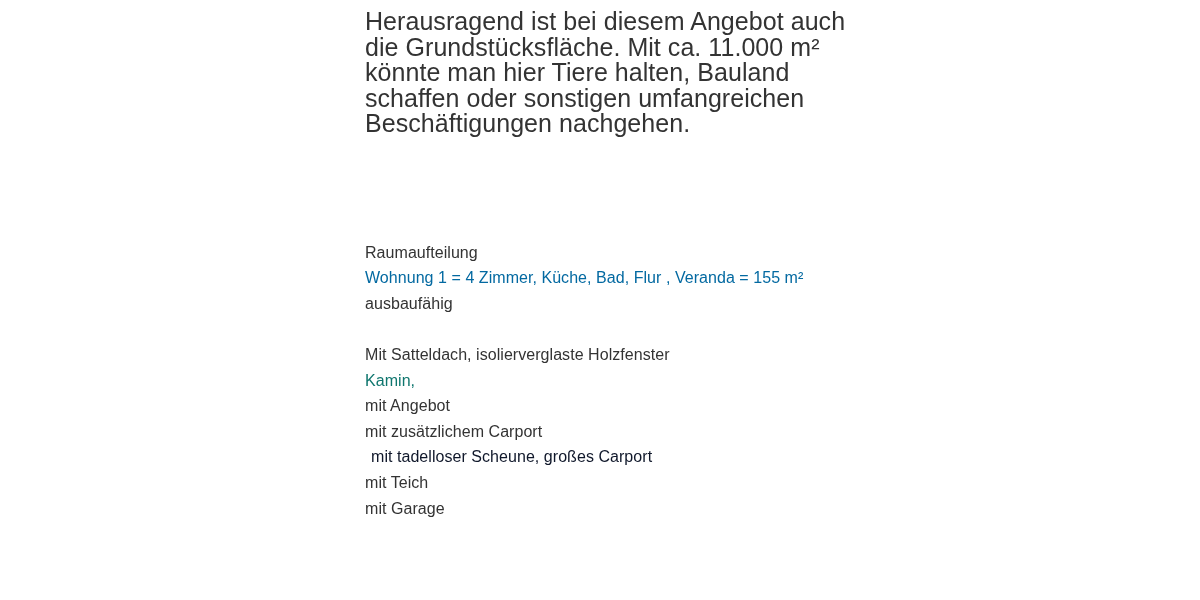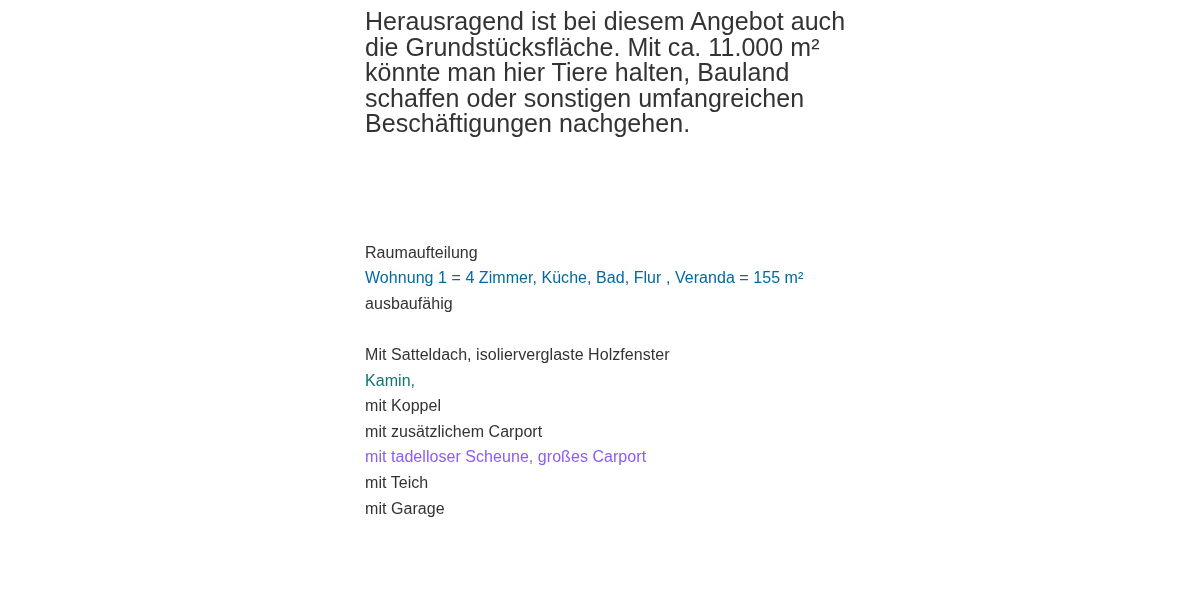--- a/index.html
+++ b/index.html
@@ -70,21 +70,21 @@
       <div class="line" style="color: rgb(51, 51, 51);">Raumaufteilung</div>
       <div class="line" style="color: #0369a1;">Wohnung 1 = 4 Zimmer, Küche, Bad, Flur , Veranda = 155 m²</div>
       <div class="line" style="color: rgb(51, 51, 51);">ausbaufähig</div>
     </div>
 
     <div class="para-spacer-1"></div>
 
     <div class="block-lines">
       <div class="line" style="color: rgb(51, 51, 51);">Mit Satteldach, isolierverglaste Holzfenster</div>
       <div class="line" style="color: #0f766e;">Kamin,</div>
-      <div class="line" style="color: rgb(51, 51, 51);">mit Koppel</div>
+      <div class="line" style="color: rgb(51, 51, 51);">mit Angebot</div>
       <div class="line" style="color: rgb(51, 51, 51);">mit zusätzlichem Carport</div>
-      <div class="line" style="color: #8b5cf6;">mit tadelloser Scheune, großes Carport</div>
+      <div class="line" style="color: #0f172a; margin-left: 6px;">mit tadelloser Scheune, großes Carport</div>
       <div class="line" style="color: rgb(51, 51, 51);">mit Teich</div>
       <div class="line" style="color: rgb(51, 51, 51);">mit Garage</div>
     </div>
 
   </div>
 </div>
 
 </body></html>

